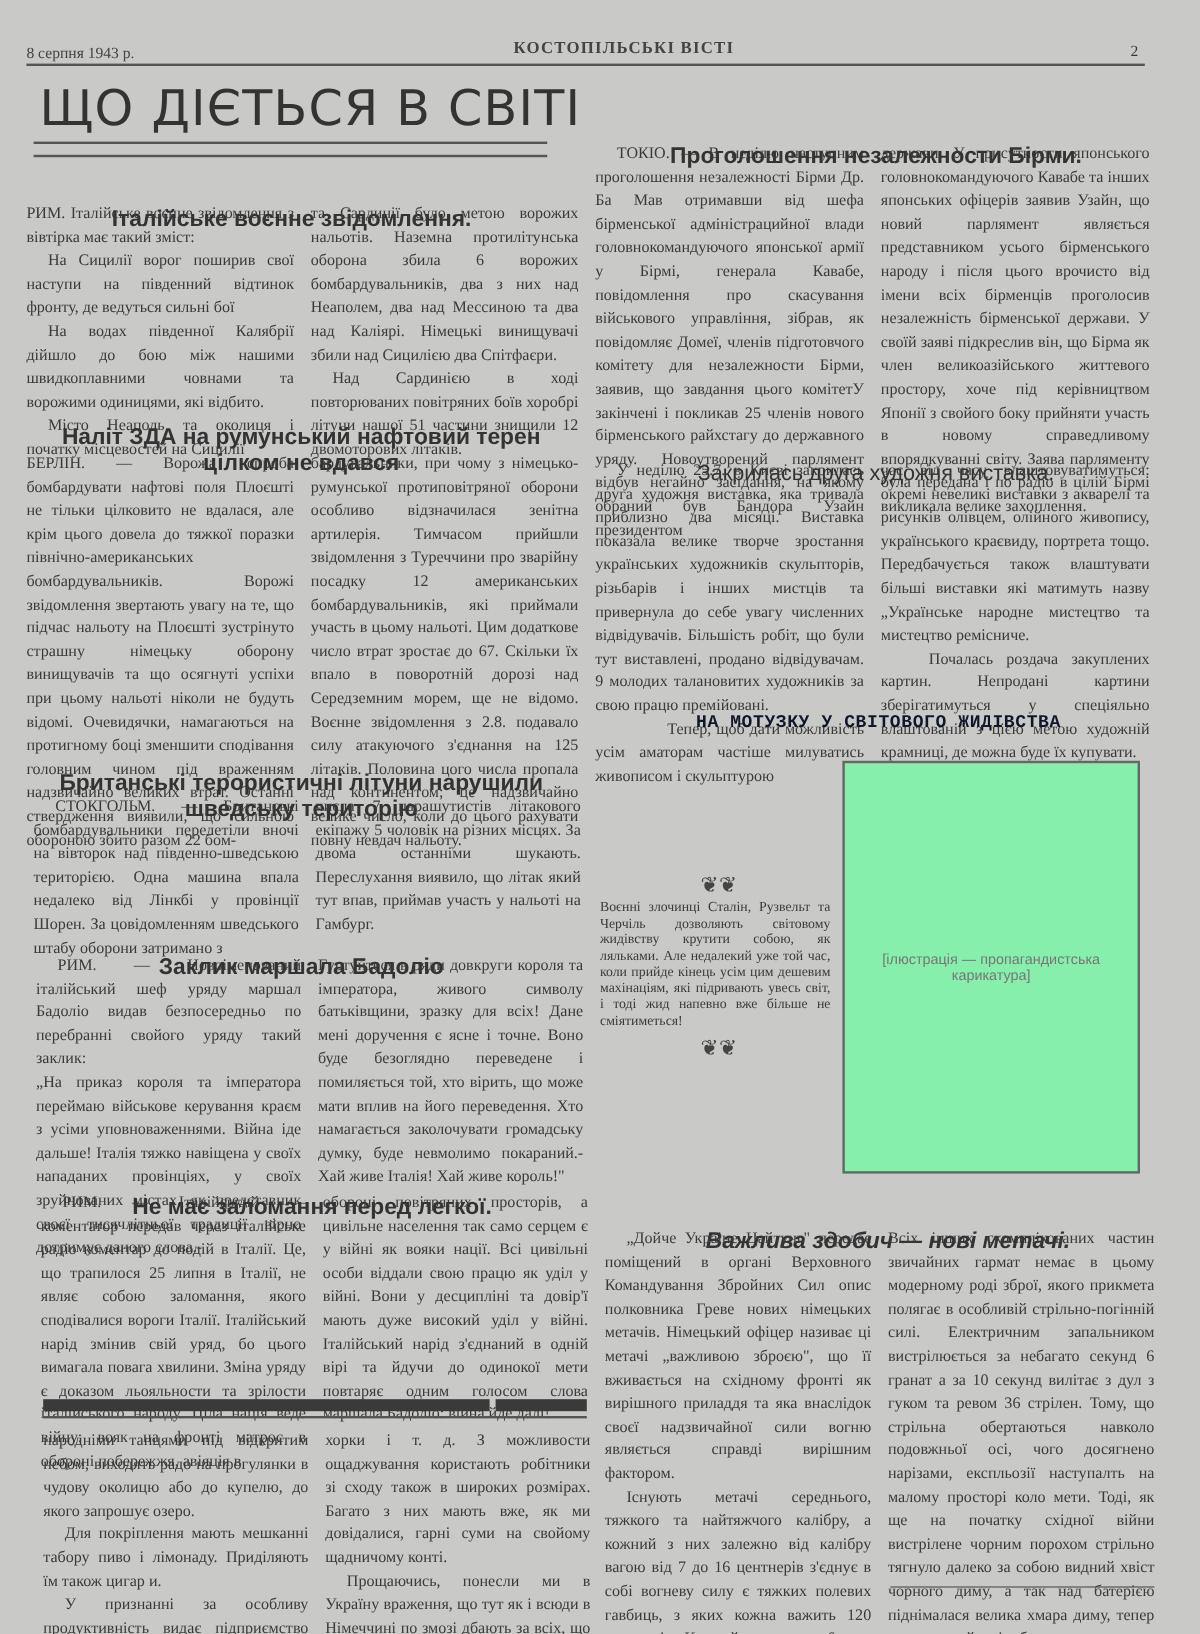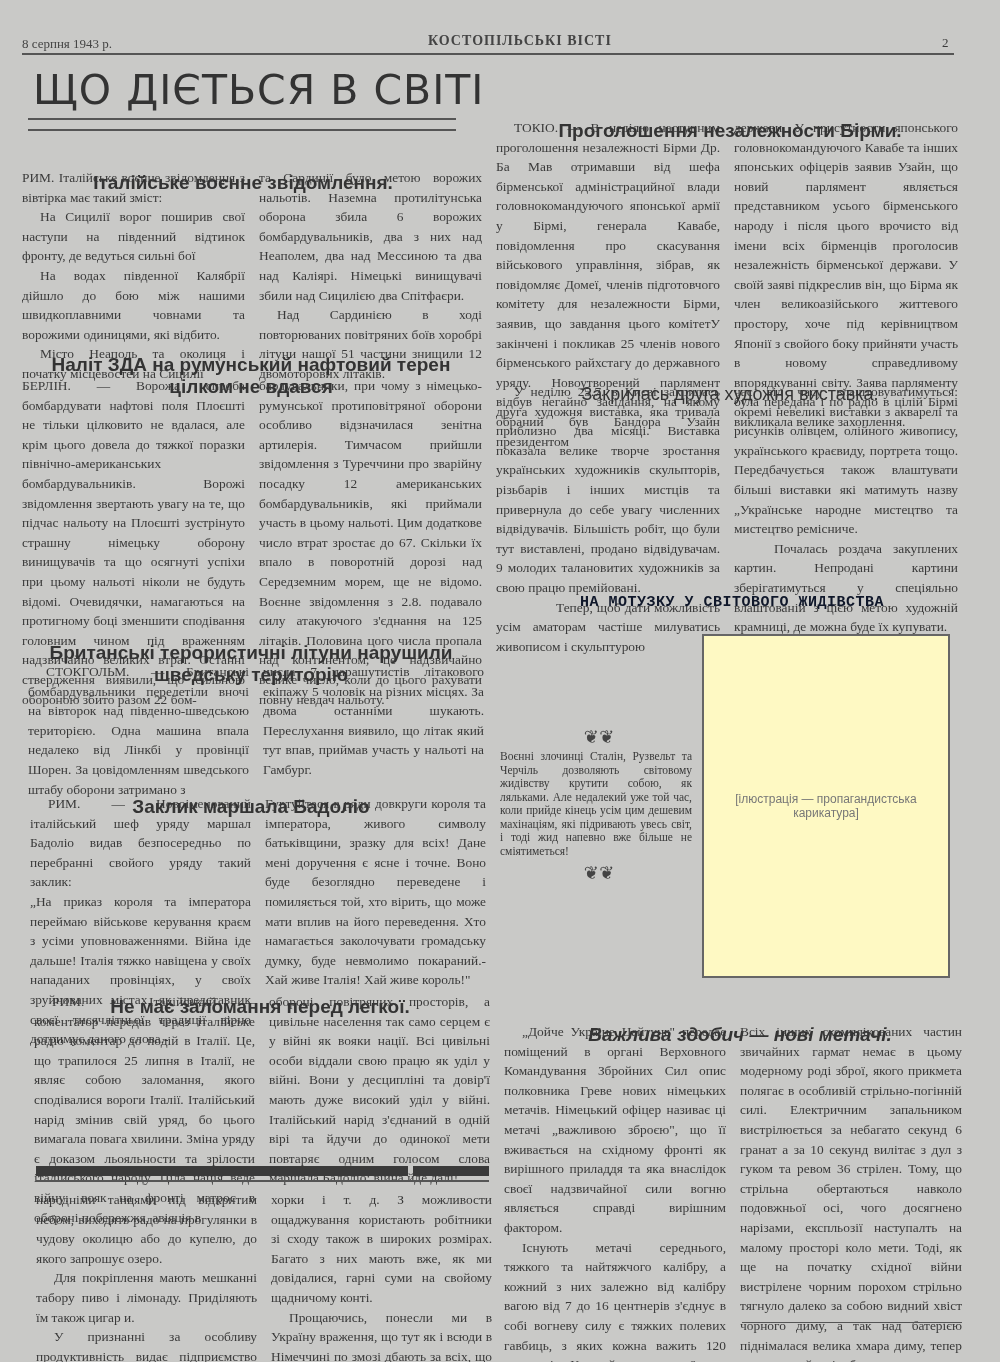--- a/index.html
+++ b/index.html
@@ -33,21 +33,21 @@
   .col p.noind { text-indent:0; }
   .thick-bar { left:36px; top:1166px; width:372px; height:10px; background:#3a3a3a; }
   .thick-bar2 { left:413px; top:1166px; width:76px; height:10px; background:#3a3a3a; }
   .thin-bar { left:36px; top:1180px; width:453px; height:2px; background:#555; }
   .cartoon-title {
     left:580px; top:594px; font-family:Liberation Mono, monospace; font-weight:bold;
     font-size:15px; letter-spacing:0.5px; color:#0f172a;
   }
   .cartoon-frame {
     left:702px; top:634px; width:244px; height:340px;
-    border:2px solid #666; background:#fef9c3;
+    border:2px solid #666; background:#86efac;
     display:flex; align-items:center; justify-content:center;
   }
   .cartoon-frame span { font-family:"Liberation Sans", sans-serif; font-size:12px; color:#777; text-align:center; padding:10px; }
   .ornament { font-size:18px; color:#444; letter-spacing:-2px; text-align:center; width:120px; }
   .caption {
     left:500px; top:750px; width:192px; font-size:11.5px; line-height:13.5px;
     text-align:justify; color:#3a3a3a;
   }
   .cont-rule { left:742px; top:1322px; width:220px; height:1px; background:#555; }
   .cont-note { left:760px; top:1400px; font-size:14px; color:#3a3a3a; }

